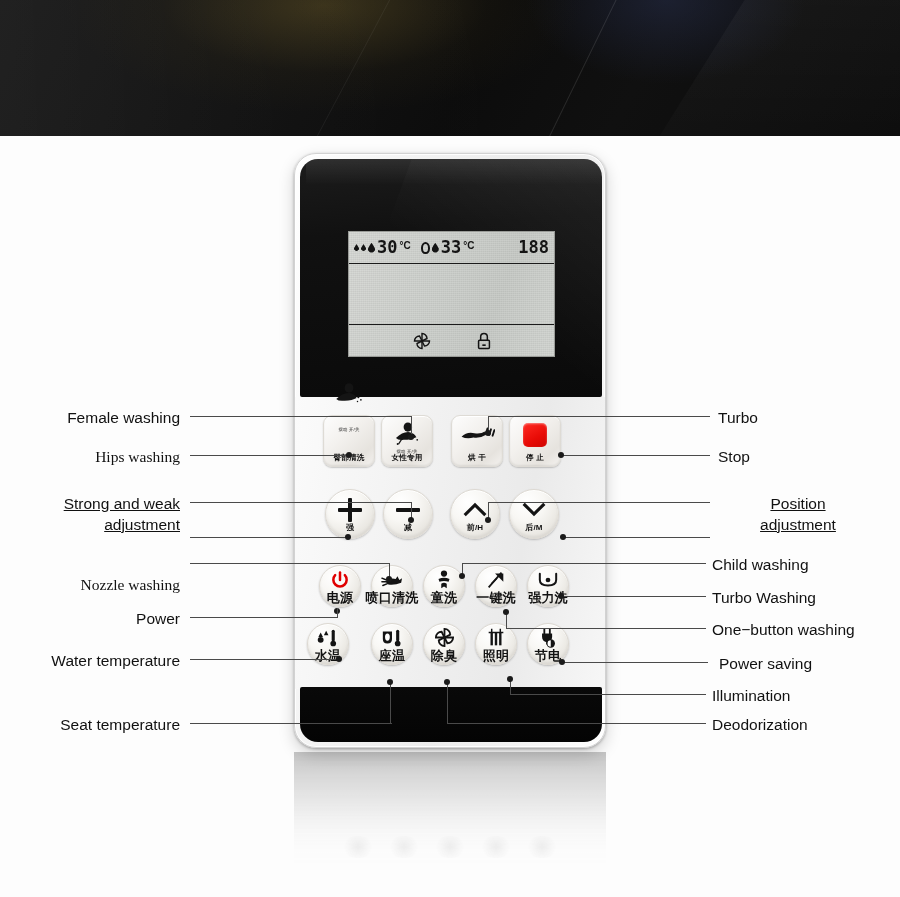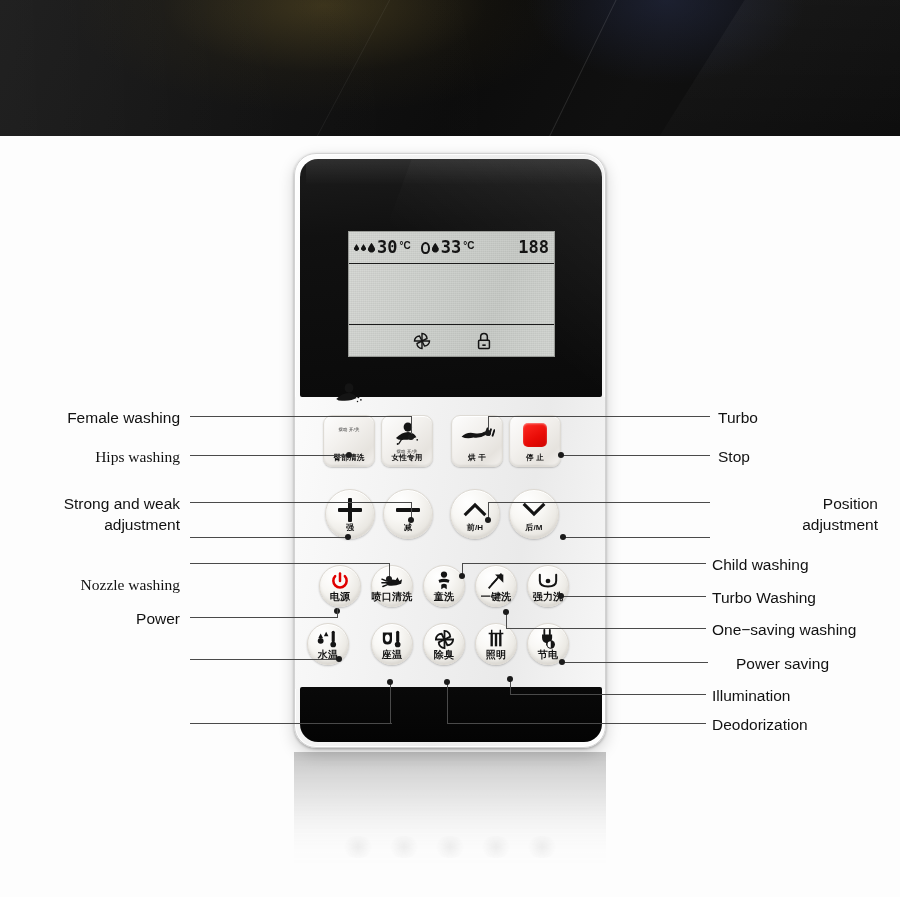--- a/index.html
+++ b/index.html
@@ -212,21 +212,21 @@
     align-items: center; justify-content: center;
   }
   .rd-lg { width: 50px; height: 50px; }
   .rd-sm { width: 42px; height: 42px; }
   .rd-btn .glyph {
     display: flex; align-items: center; justify-content: center;
   }
   .rd-lg .glyph { height: 26px; margin-bottom: 1px; }
   .rd-sm .glyph { height: 22px; margin-bottom: 0px; }
   .rd-btn .cn {
-    font-size: 10px; font-weight: 700; color: #121212;
+    font-size: 13px; font-weight: 700; color: #121212;
     line-height: 1; letter-spacing: 0.2px; white-space: nowrap;
   }
   .rd-lg .cn { font-size: 8px; }
 
   .plus, .minus {
     position: relative; width: 24px; height: 24px;
   }
   .plus::before, .plus::after, .minus::before {
     content: ""; position: absolute; background: #141414; border-radius: 1px;
   }
@@ -260,21 +260,21 @@
   
   .callout-label {
     position: absolute;
     font-size: 15.5px;
     color: #111111;
     line-height: 1.33;
     white-space: nowrap;
   }
   .callout-label.r { text-align: left; }
   .callout-label.l { text-align: right; }
-  .callout-label.two { white-space: normal; width: 150px; }
+  .callout-label.two { white-space: normal; width: 150px; text-decoration: underline; }
 
   .lead-h {
     position: absolute;
     height: 0;
     border-top: 1.6px solid #4a4a4a;
   }
   .lead-v {
     position: absolute;
     width: 0;
     border-left: 1.6px solid #4a4a4a;
@@ -575,62 +575,64 @@
   <div class="callout-label l" style="left:40px; top:575px; width:140px;font-family:Liberation Serif, serif;">Nozzle washing</div>
   <div class="lead-h" style="left:190px; top:563px; width:200px;"></div>
   <div class="lead-v" style="left:389px; top:563px; height:16px;"></div>
   <div class="lead-dot" style="left:386px; top:576px;"></div>
 
   <div class="callout-label l" style="left:60px; top:609px; width:120px;">Power</div>
   <div class="lead-h" style="left:190px; top:617px; width:147px;"></div>
   <div class="lead-dot" style="left:334px; top:608px;"></div>
   <div class="lead-v" style="left:337px; top:608px; height:10px;"></div>
 
+  <div class="callout-label l" style="left:10px; top:651px; width:170px;">Water temperature</div>
   <div class="lead-h" style="left:190px; top:659px; width:150px;"></div>
   <div class="lead-dot" style="left:336px; top:656px;"></div>
 
+  <div class="callout-label l" style="left:20px; top:715px; width:160px;">Seat temperature</div>
   <div class="lead-h" style="left:190px; top:723px; width:175px;"></div>
   <div class="lead-v" style="left:390px; top:682px; height:42px;"></div>
   <div class="lead-h" style="left:363px; top:723px; width:29px;"></div>
   <div class="lead-dot" style="left:387px; top:679px;"></div>
 
   <div class="callout-label r" style="left:718px; top:408px;">Turbo</div>
   <div class="lead-h" style="left:488px; top:416px; width:222px;"></div>
   <div class="lead-v" style="left:488px; top:416px; height:18px;"></div>
   <div class="lead-dot" style="left:485px; top:430px;"></div>
 
   <div class="callout-label r" style="left:718px; top:447px;">Stop</div>
   <div class="lead-h" style="left:562px; top:455px; width:148px;"></div>
   <div class="lead-dot" style="left:558px; top:452px;"></div>
 
-  <div class="callout-label r two" style="left:718px; top:494px; width:160px; text-align:right;">
+  <div class="callout-label r two" style="left:718px; top:494px; width:160px; text-align:center;">
     <span>Position</span><br>
     <span>adjustment</span>
   </div>
   <div class="lead-h" style="left:488px; top:502px; width:222px;"></div>
   <div class="lead-v" style="left:488px; top:502px; height:18px;"></div>
   <div class="lead-dot" style="left:485px; top:517px;"></div>
   <div class="lead-h" style="left:564px; top:537px; width:146px;"></div>
   <div class="lead-dot" style="left:560px; top:534px;"></div>
 
   <div class="callout-label r" style="left:712px; top:555px;">Child washing</div>
   <div class="lead-h" style="left:462px; top:563px; width:244px;"></div>
   <div class="lead-v" style="left:462px; top:563px; height:13px;"></div>
   <div class="lead-dot" style="left:459px; top:573px;"></div>
 
   <div class="callout-label r" style="left:712px; top:588px;">Turbo Washing</div>
   <div class="lead-h" style="left:561px; top:596px; width:145px;"></div>
   <div class="lead-dot" style="left:558px; top:593px;"></div>
 
-  <div class="callout-label r" style="left:712px; top:620px;">One−saving washing</div>
+  <div class="callout-label r" style="left:712px; top:620px;">One−button washing</div>
   <div class="lead-h" style="left:506px; top:628px; width:200px;"></div>
   <div class="lead-v" style="left:506px; top:612px; height:17px;"></div>
   <div class="lead-dot" style="left:503px; top:609px;"></div>
 
-  <div class="callout-label r" style="left:736px; top:654px;">Power saving</div>
+  <div class="callout-label r" style="left:719px; top:654px;">Power saving</div>
   <div class="lead-h" style="left:562px; top:662px; width:146px;"></div>
   <div class="lead-dot" style="left:559px; top:659px;"></div>
 
   <div class="callout-label r" style="left:712px; top:686px;text-align:center;">Illumination</div>
   <div class="lead-h" style="left:510px; top:694px; width:196px;"></div>
   <div class="lead-v" style="left:510px; top:679px; height:16px;"></div>
   <div class="lead-dot" style="left:507px; top:676px;"></div>
 
   <div class="callout-label r" style="left:712px; top:715px;">Deodorization</div>
   <div class="lead-h" style="left:530px; top:723px; width:176px;"></div>

